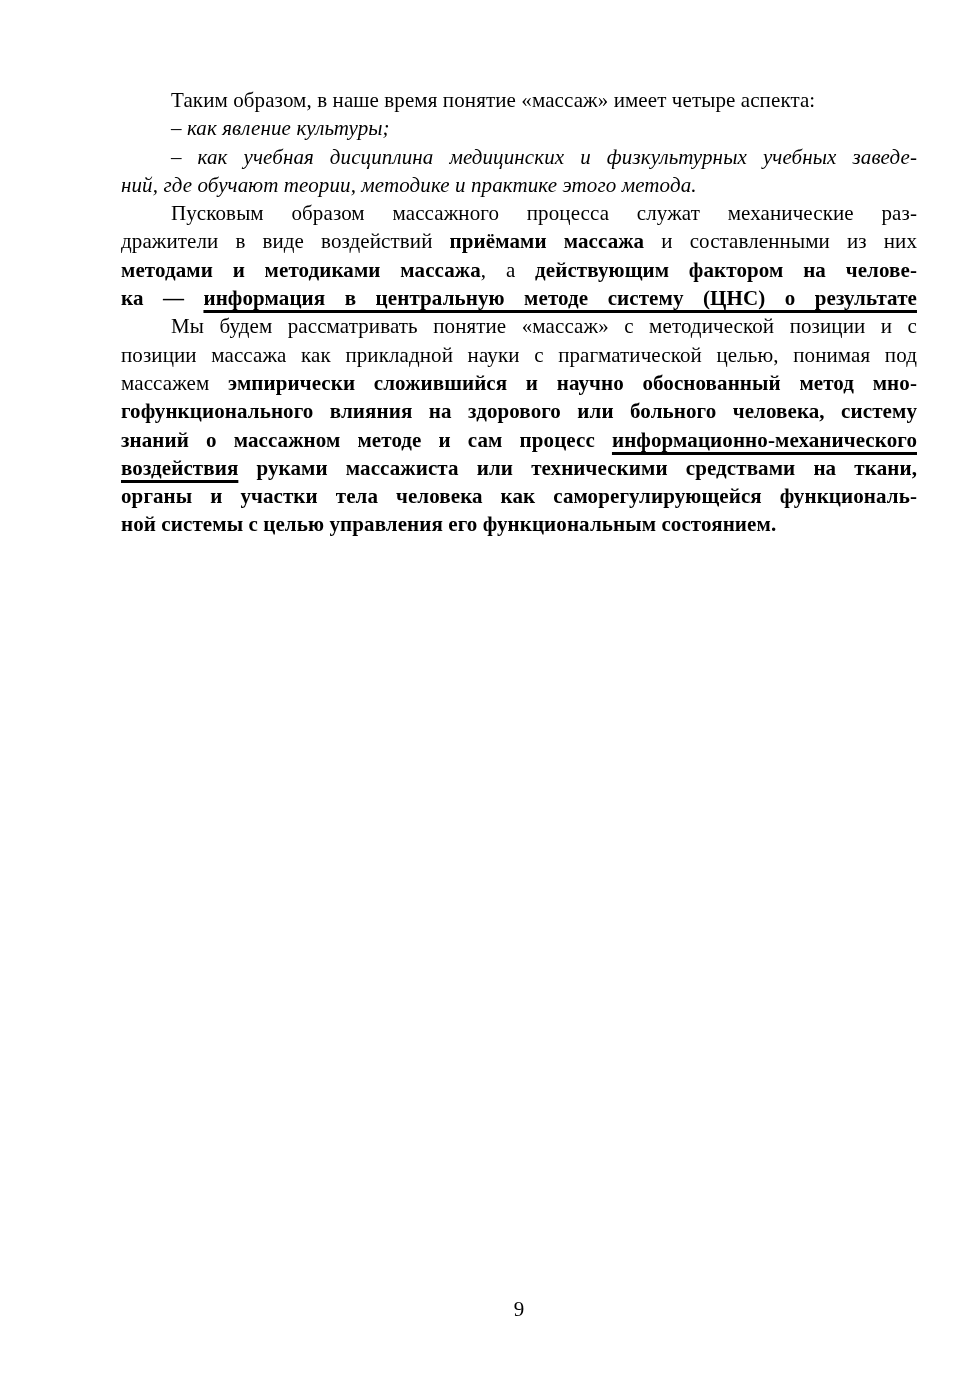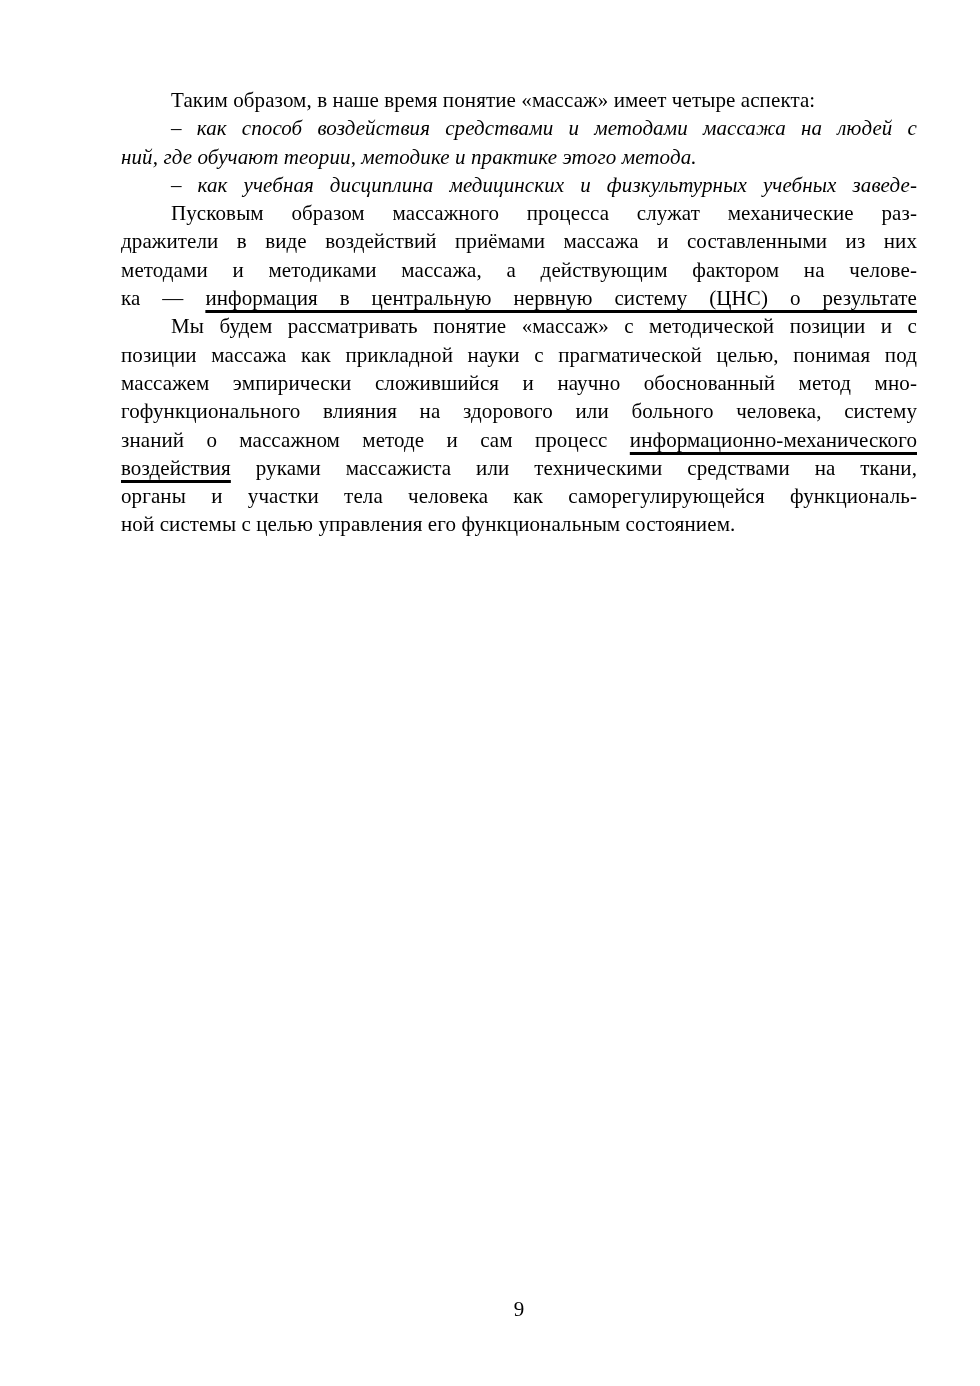--- a/index.html
+++ b/index.html
@@ -30,21 +30,21 @@
     text-align: left;
   }
   .line.justify {
     text-align: justify;
     text-align-last: justify;
     text-justify: inter-word;
   }
   .line.indent {
     text-indent: 50px;
   }
-  .b { font-weight: normal; }
+  .b { font-weight: bold; }
   .i { font-style: italic; }
   .u {
     text-decoration: underline;
     text-decoration-thickness: 2.5px;
     text-underline-offset: 4.5px;
   }
   .page-number {
     position: absolute;
     top: 1296px;
     left: 0;
@@ -53,27 +53,27 @@
     font-size: 21px;
     line-height: 26px;
   }
 </style>
 </head>
 <body>
 
 <div class="page">
   <div class="text-block">
       <div class="line indent"><span class="">Таким образом, в наше время понятие «массаж» имеет четыре аспекта:</span></div>
-      <div class="line indent justify"><span class="i">– как способ воздействия средствами и методами массажа на людей с</span></div>
+      <div class="line indent"><span class="i">– как явление культуры;</span></div>
+      <div class="line indent justify"><span class="i">– как учебная дисциплина медицинских и физкультурных учебных заведе-</span></div>
       <div class="line"><span class="i">ний, где обучают теории, методике и практике этого метода.</span></div>
-      <div class="line indent justify"><span class="i">– как учебная дисциплина медицинских и физкультурных учебных заведе-</span></div>
       <div class="line indent justify"><span class="">Пусковым образом массажного процесса служат механические раз-</span></div>
       <div class="line justify"><span class="">дражители в виде воздействий </span><span class="b">приёмами массажа</span><span class=""> и составленными из них</span></div>
       <div class="line justify"><span class="b">методами и методиками массажа</span><span class="">, а </span><span class="b">действующим фактором на челове-</span></div>
-      <div class="line justify"><span class="b">ка — </span><span class="b u">информация в центральную нервную систему (ЦНС) о результате</span></div>
+      <div class="line justify"><span class="b">ка — </span><span class="b u">информация в центральную методе систему (ЦНС) о результате</span></div>
       <div class="line indent justify"><span class="">Мы будем рассматривать понятие «массаж» с методической позиции и с</span></div>
       <div class="line justify"><span class="">позиции массажа как прикладной науки с прагматической целью, понимая под</span></div>
       <div class="line justify"><span class="">массажем </span><span class="b">эмпирически сложившийся и научно обоснованный метод мно-</span></div>
       <div class="line justify"><span class="b">гофункционального влияния на здорового или больного человека, систему</span></div>
       <div class="line justify"><span class="b">знаний о массажном методе и сам процесс </span><span class="b u">информационно-механического</span></div>
       <div class="line justify"><span class="b u">воздействия</span><span class="b"> руками массажиста или техническими средствами на ткани,</span></div>
       <div class="line justify"><span class="b">органы и участки тела человека как саморегулирующейся функциональ-</span></div>
       <div class="line"><span class="b">ной системы с целью управления его функциональным состоянием.</span></div>
     </div>
   <div class="page-number">9</div>

